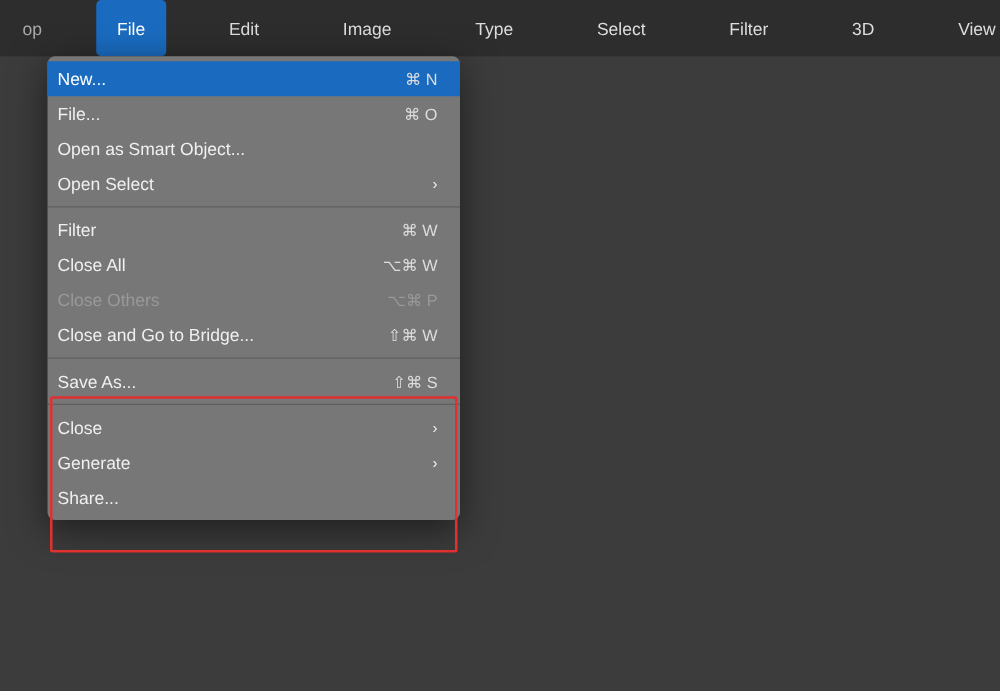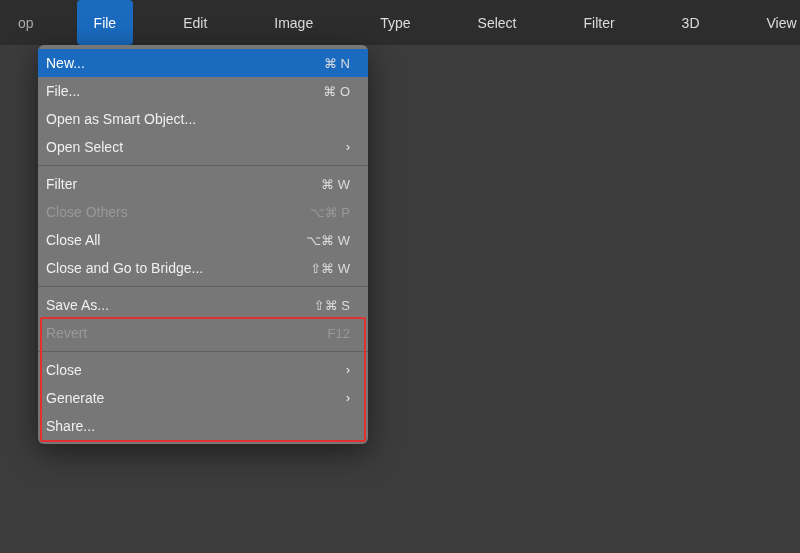--- a/index.html
+++ b/index.html
@@ -229,47 +229,43 @@
     <span class="arrow">›</span>
   </div>
 
   <div class="menu-separator"></div>
 
   <div class="menu-item">
     <span>Filter</span>
     <span class="shortcut">⌘ W</span>
   </div>
 
+  <div class="menu-item">
+    <span>Close All</span>
+    <span class="shortcut">⌥⌘ W</span>
+  </div>
+
   <div class="menu-item disabled">
     <span>Close Others</span>
     <span class="shortcut">⌥⌘ P</span>
   </div>
 
   <div class="menu-item">
-    <span>Close All</span>
-    <span class="shortcut">⌥⌘ W</span>
-  </div>
-
-  <div class="menu-item">
     <span>Close and Go to Bridge...</span>
     <span class="shortcut">⇧⌘ W</span>
   </div>
 
   <div class="menu-separator"></div>
 
 
   <div class="menu-item">
     <span>Save As...</span>
     <span class="shortcut">⇧⌘ S</span>
   </div>
 
-  <div class="menu-item disabled">
-    <span>Revert</span>
-    <span class="shortcut">F12</span>
-  </div>
 
   <div class="menu-separator"></div>
 
   <div class="menu-item">
     <span>Close</span>
     <span class="arrow">›</span>
   </div>
 
   <div class="menu-item">
     <span>Generate</span>

